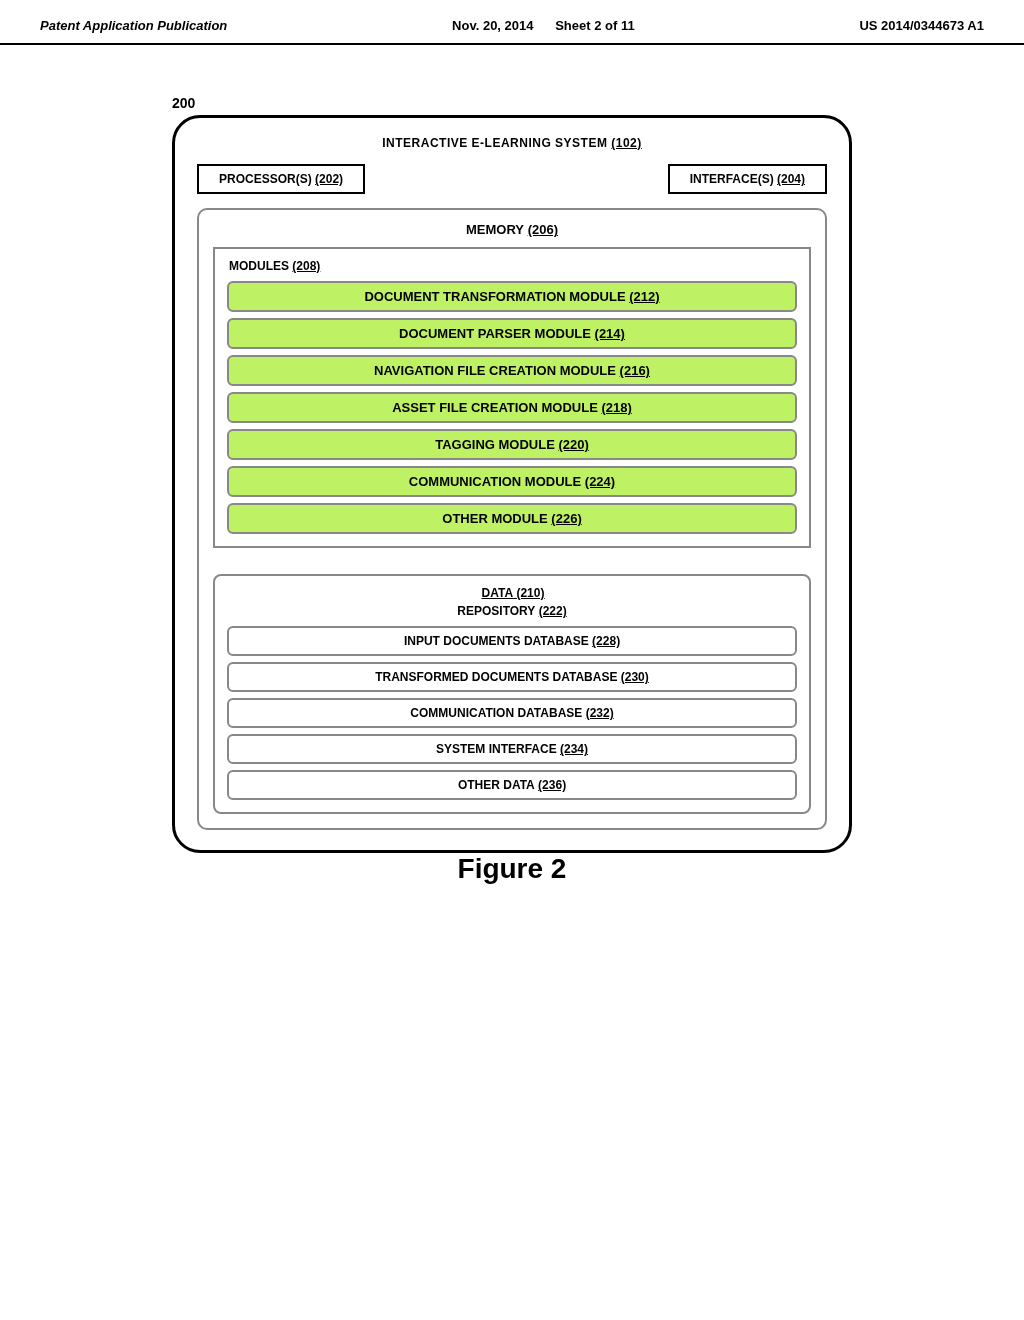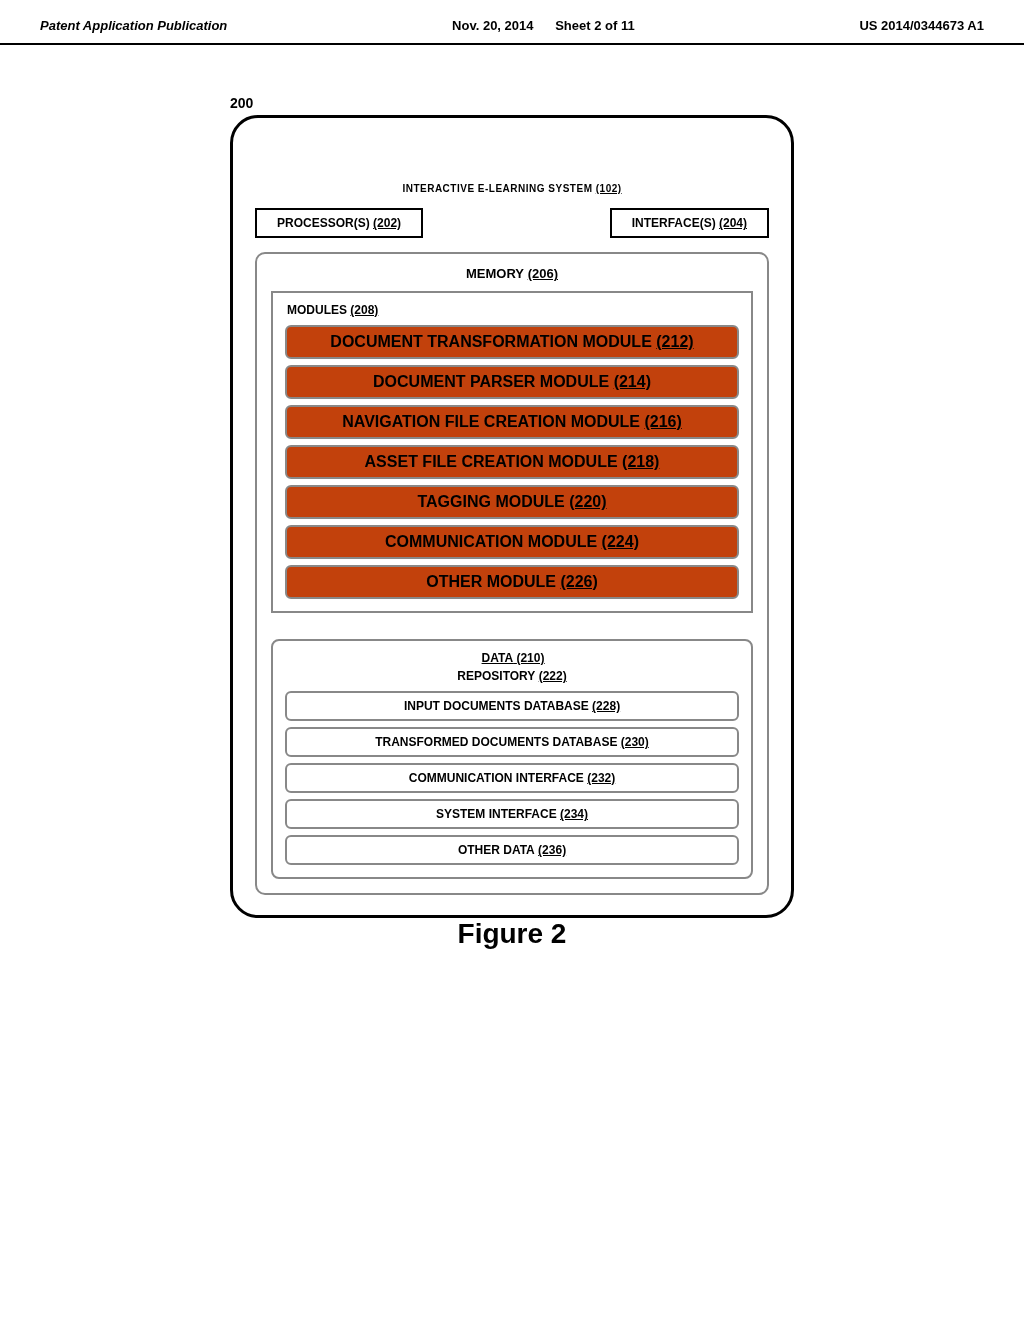--- a/index.html
+++ b/index.html
@@ -29,21 +29,21 @@
     
     .main-content {
       padding: 40px 60px 30px 60px;
       display: flex;
       flex-direction: column;
       align-items: center;
     }
 
     
     .diagram-area {
-      width: 564px;
+      width: 680px;
       margin-top: 10px;
       position: relative;
     }
 
     .diagram-label-200 {
       font-size: 14px;
       font-weight: bold;
       margin-bottom: 4px;
     }
 
@@ -51,25 +51,24 @@
     .outer-box {
       border: 3px solid #000;
       border-radius: 28px;
       padding: 18px 22px 20px 22px;
       background: #fff;
       position: relative;
     }
 
     .system-title {
       text-align: center;
-      font-size: 10px;
+      font-size: 12px;
       font-weight: bold;
       margin-bottom: 14px;
       letter-spacing: 0.5px;
-      margin-top: 47px;
     }
 
     .system-title .ref {
       text-decoration: underline;
     }
 
     
     .proc-iface-row {
       display: flex;
       justify-content: space-between;
@@ -115,25 +114,25 @@
       font-size: 12px;
       font-weight: bold;
       margin-bottom: 8px;
       padding-left: 2px;
     }
 
     .module-box {
       border: 2px solid #888;
       border-radius: 6px;
       padding: 6px 10px;
-      font-size: 16px;
+      font-size: 13px;
       font-weight: bold;
       text-align: center;
       margin-bottom: 6px;
-      background: #c2410c;
+      background: #bef264;
     }
     .module-box:last-child { margin-bottom: 0; }
 
     
     .data-section {
       border: 2px solid #888;
       border-radius: 8px;
       padding: 10px 12px 12px 12px;
     }
 
@@ -228,21 +227,21 @@
         <div class="data-section">
           <div class="data-title">
             <span>DATA</span>&nbsp;<span class="ref">(210)</span>
           </div>
           <div class="data-subtitle">
             <span>REPOSITORY</span>&nbsp;<span class="ref">(222)</span>
           </div>
           <div id="data-list">
               <div class="data-box"><span>INPUT DOCUMENTS DATABASE</span>&nbsp;<span class="ref">(228)</span></div>
               <div class="data-box"><span>TRANSFORMED DOCUMENTS DATABASE</span>&nbsp;<span class="ref">(230)</span></div>
-              <div class="data-box"><span>COMMUNICATION INTERFACE</span>&nbsp;<span class="ref">(232)</span></div>
+              <div class="data-box"><span>COMMUNICATION DATABASE</span>&nbsp;<span class="ref">(232)</span></div>
               <div class="data-box"><span>SYSTEM INTERFACE</span>&nbsp;<span class="ref">(234)</span></div>
               <div class="data-box"><span>OTHER DATA</span>&nbsp;<span class="ref">(236)</span></div>
             </div>
         </div>
 
       </div>
 
     </div>
 
   </div>

